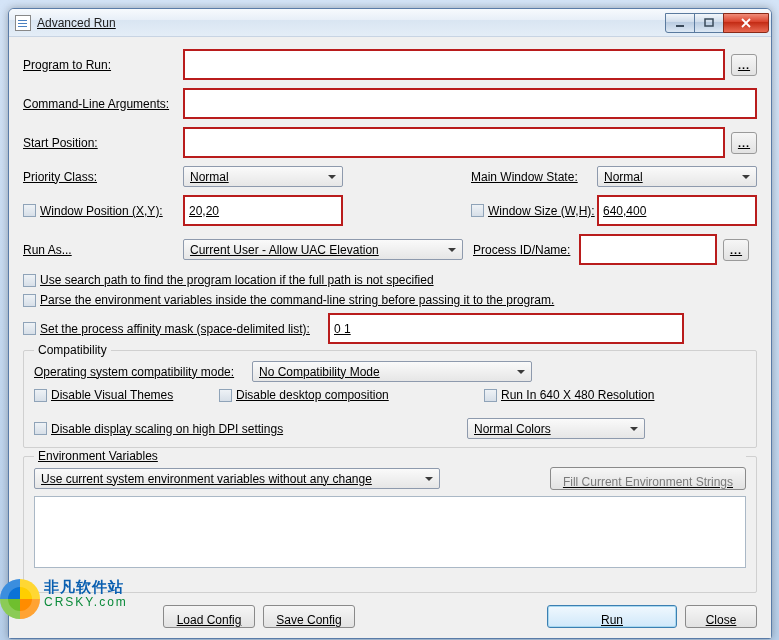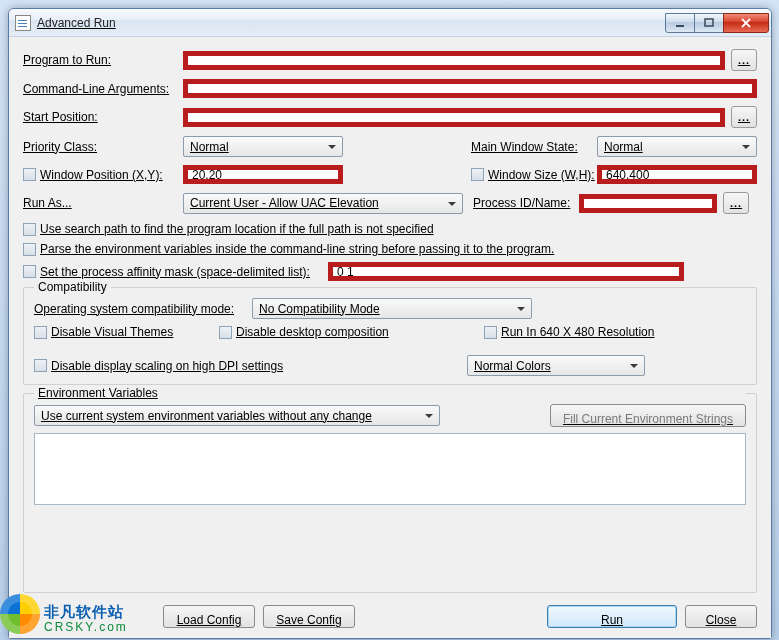--- a/index.html
+++ b/index.html
@@ -64,21 +64,21 @@
 }
 .win-btn svg{width:12px;height:10px;}
 .client {
   flex:1; background:#f0f0f0;
   padding: 12px 14px 10px 14px;
   display:flex; flex-direction:column;
 }
 .row { display:flex; align-items:center; margin-bottom:8px; }
 .lbl { width:160px; }
 .input-text {
-  height:19px; border:5px solid #b91c1c; background:#fff; padding:1px 4px;
+  height:31px; border:2px solid #b91c1c; background:#fff; padding:1px 4px;
   font:inherit;
 }
 .btn-ellipsis {
   width:26px; height:22px; margin-left:6px;
   background:linear-gradient(to bottom,#f6f6f6,#e2e2e2);
   border:1px solid #9a9a9a; border-radius:3px;
   font-size:11px; font-weight:bold; letter-spacing:1px;
   display:flex;align-items:center;justify-content:center;
 }
 .select {
@@ -115,22 +115,22 @@
 }
 .btn.primary{
   border:1px solid #3c7fb1; box-shadow:inset 0 0 0 1px #a8d8f0;
   background:linear-gradient(to bottom,#f0f8fe,#d0e8fa);
   min-width:130px;
 }
 .btn.disabled{ color:#7a7a7a; }
 .bottom-bar{display:flex;justify-content:flex-end;gap:8px;margin-top:4px;align-items:center;}
 .bottom-left{display:flex;gap:8px;margin-right:auto;margin-left:140px;}
 .watermark{
-  position:absolute; left:0; bottom:6px; width:155px; height:48px;
-  display:flex;align-items:flex-end;gap:4px;
+  position:absolute; left:0; bottom:13px; width:155px; height:48px;
+  display:flex;align-items:flex-start;gap:4px;
   pointer-events:none;
   margin-top:28px;
 }
 .wm-swirl{width:40px;height:40px;border-radius:50%;
   background:conic-gradient(#ffce00 0 90deg,#ff8c00 90deg 180deg,#6fbf2e 180deg 270deg,#0b72d6 270deg 360deg);
   box-shadow:inset 0 0 0 8px rgba(255,255,255,0.2);}
 .wm-txt{font-size:15px;font-weight:bold;color:#0a5fb0;letter-spacing:1px;line-height:1.1;}
 .wm-txt .sub{font-size:12px;color:#0a8a3a;font-weight:normal;letter-spacing:2px;}
 </style>
 </head>

